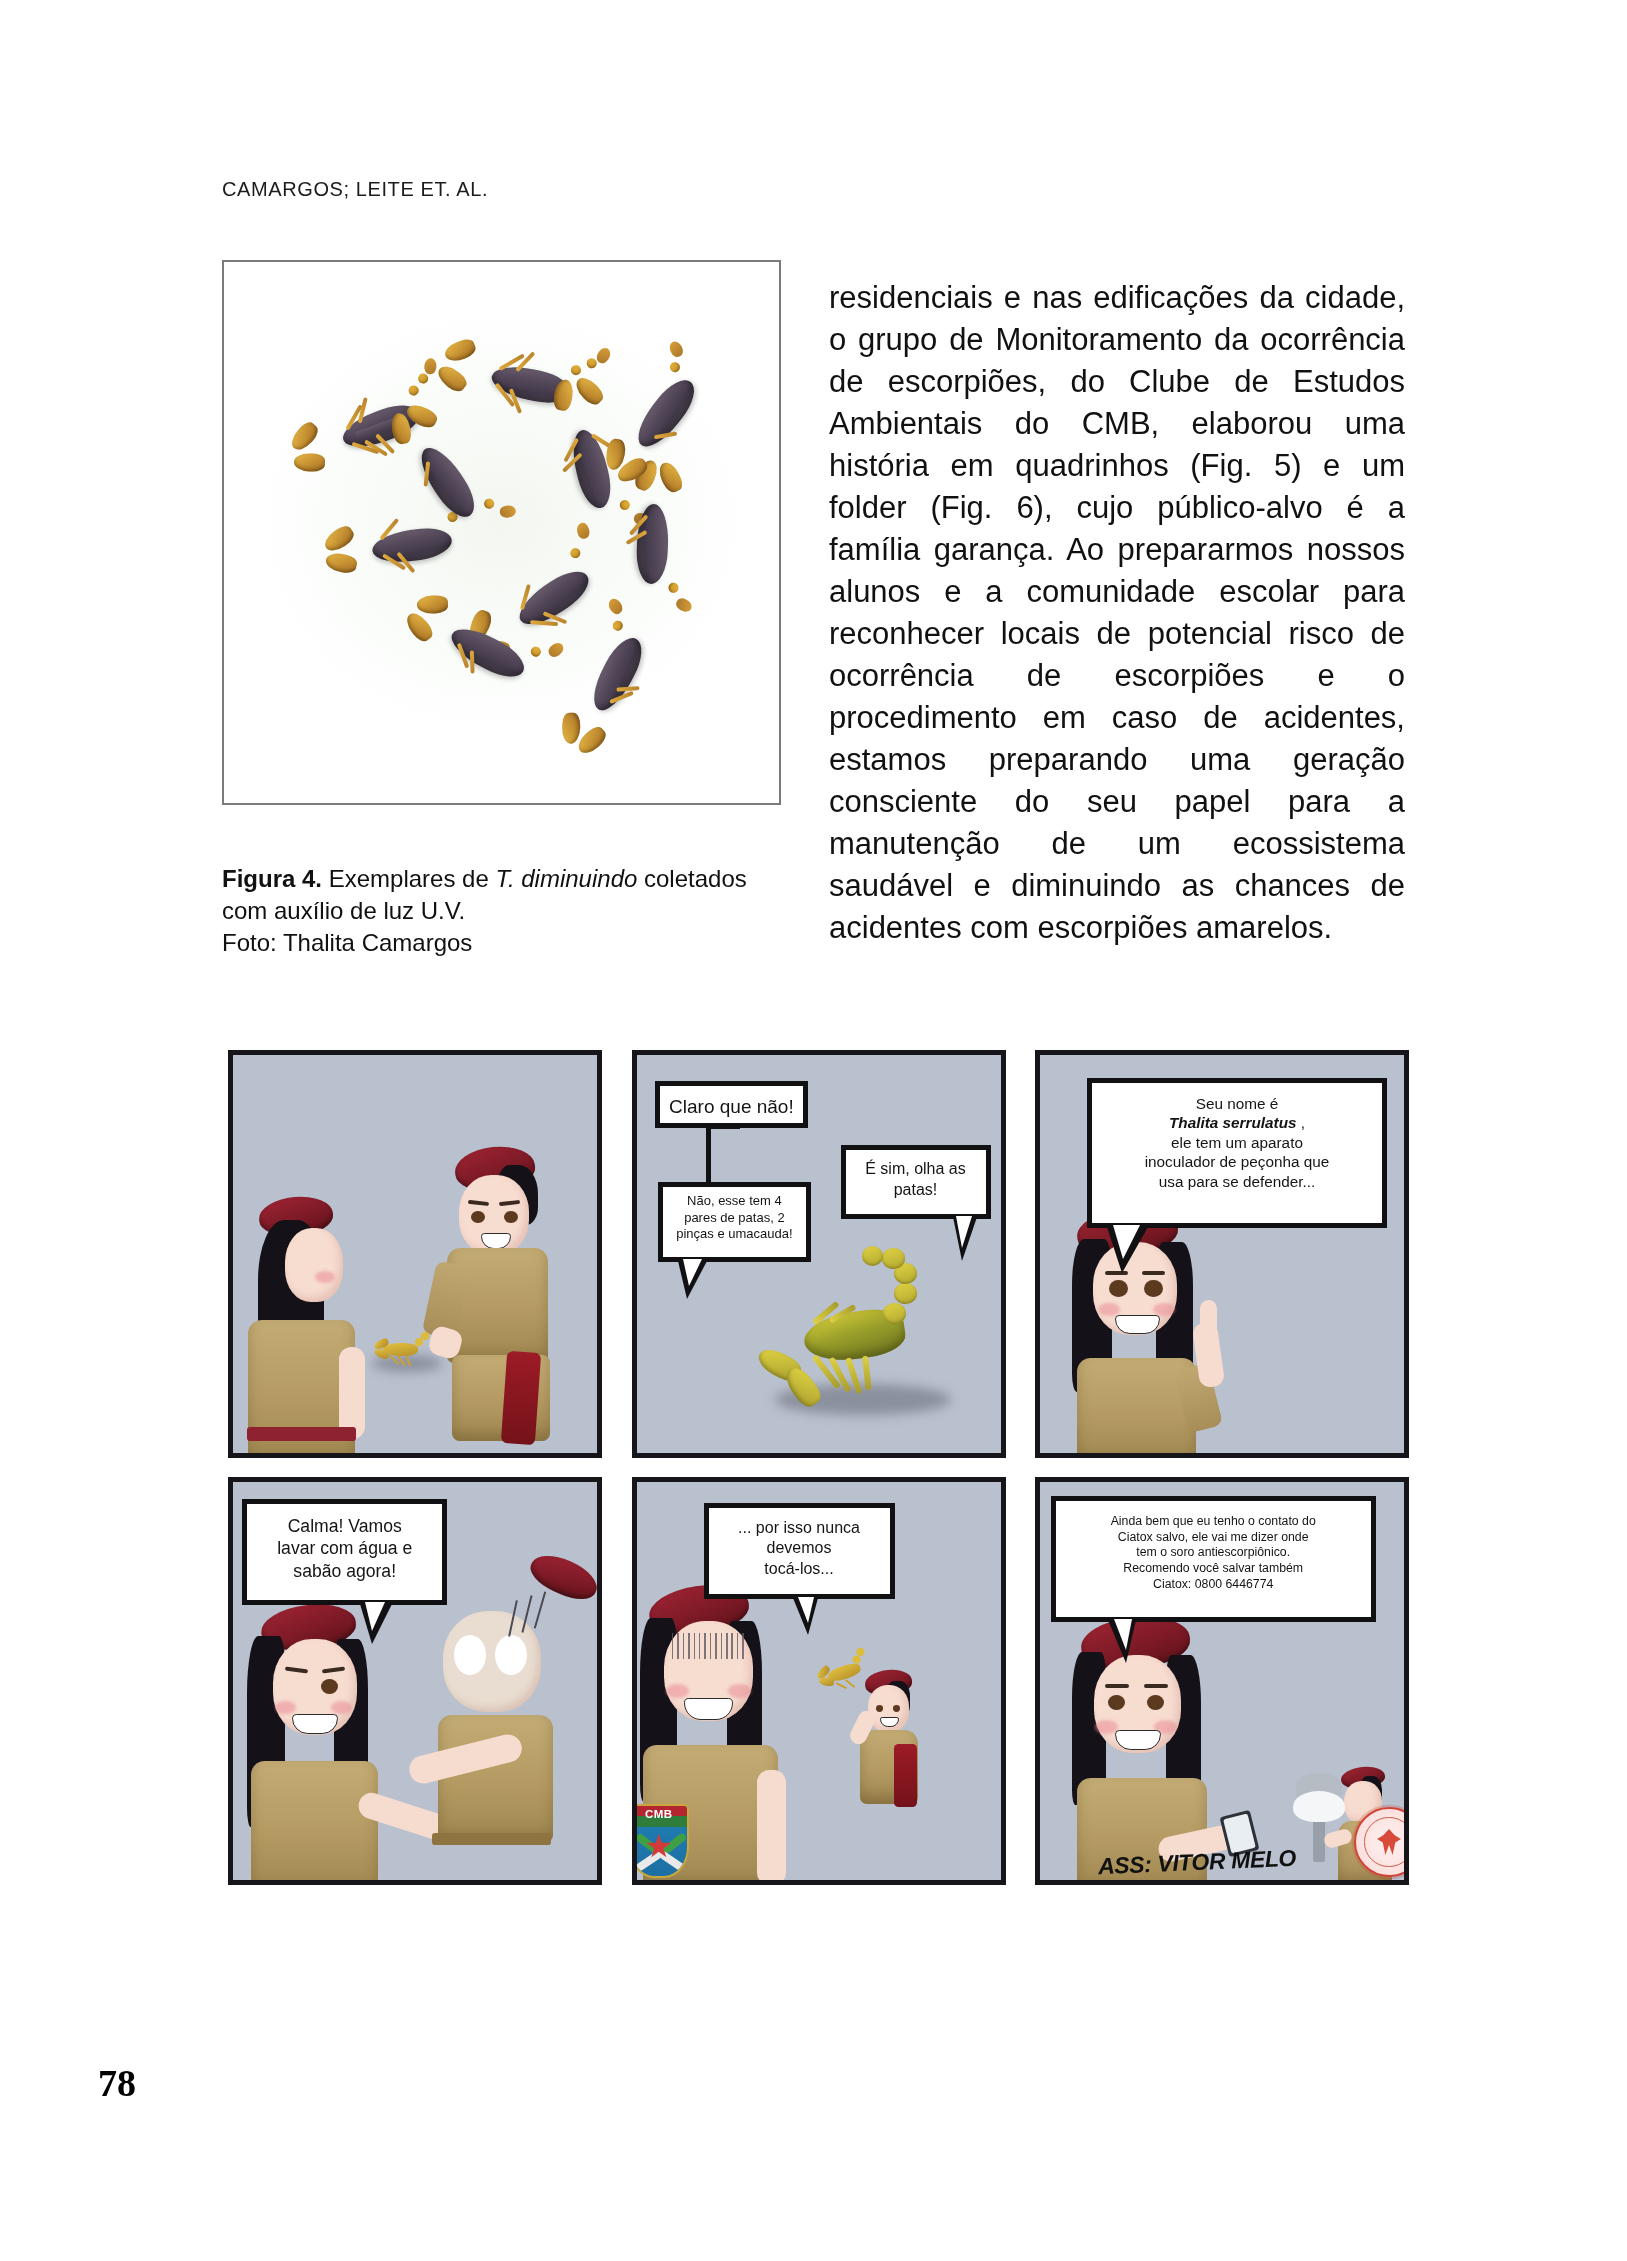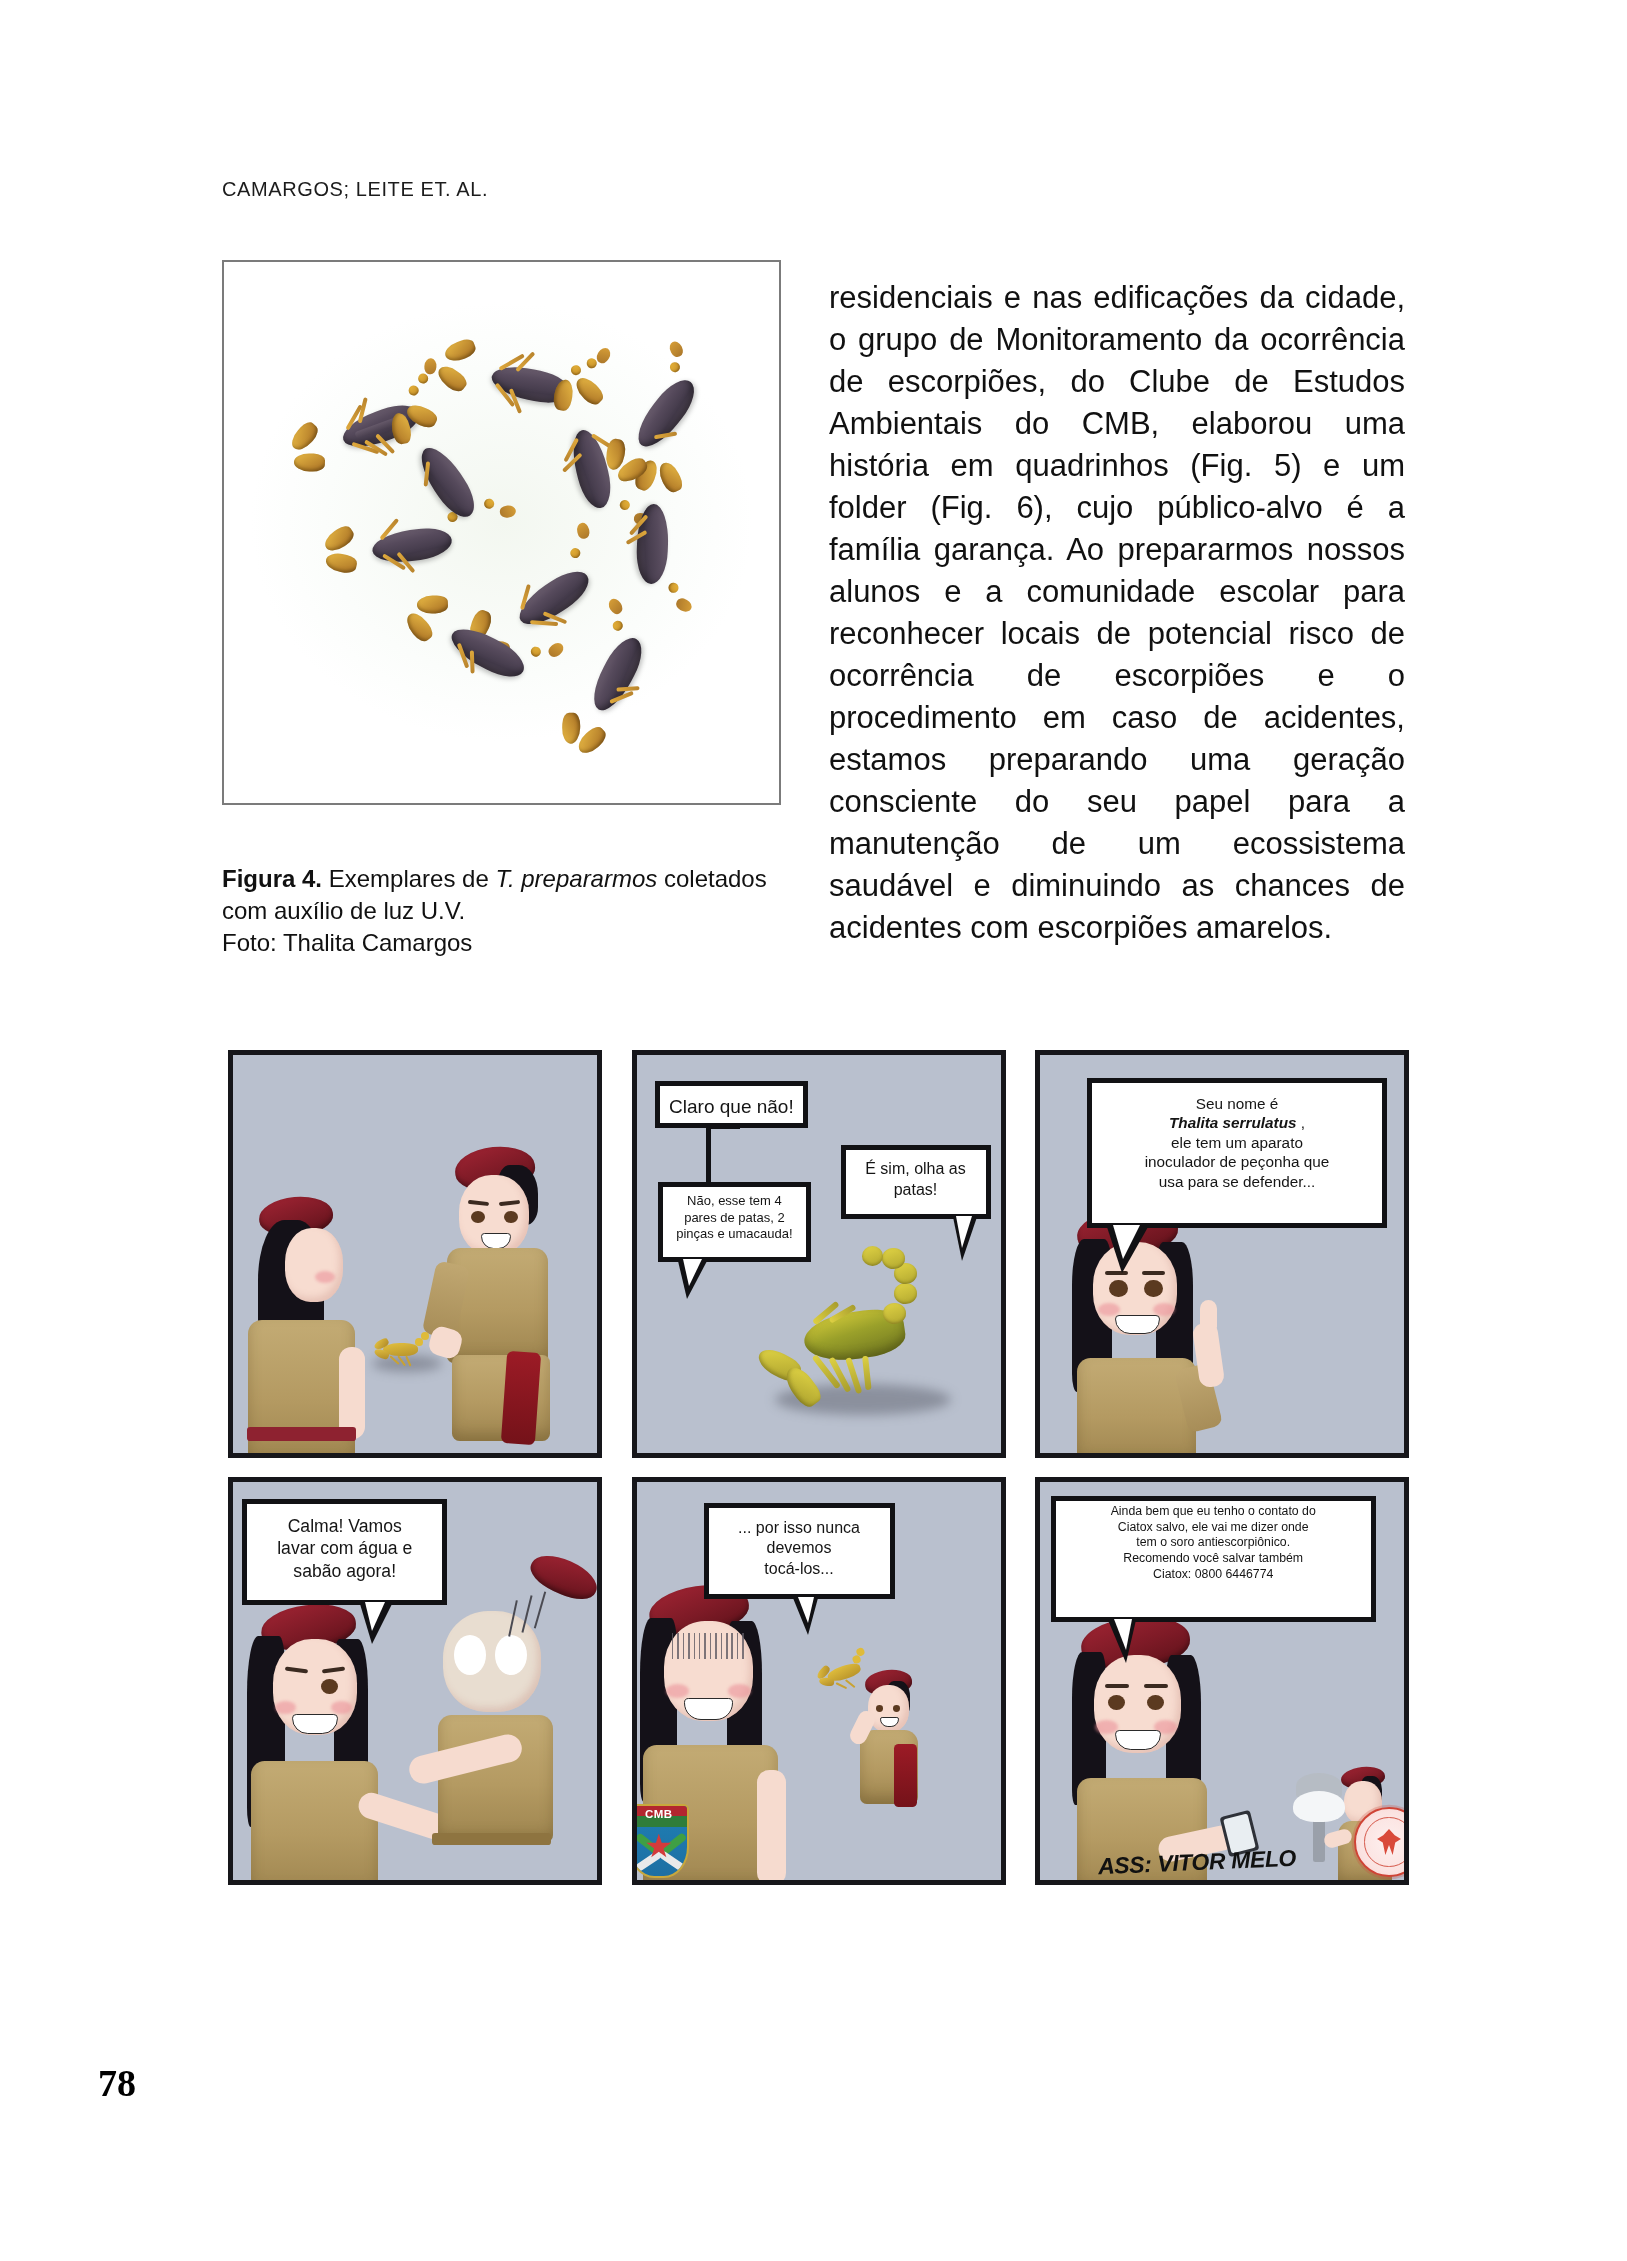--- a/index.html
+++ b/index.html
@@ -547,21 +547,21 @@
         <div class="tail" style="left:107px; top:1.5px;"></div>
         <div class="sting" style="left:123px; top:-12.3px; transform:rotate(28deg);"></div>
         <div class="leg" style="left:43px; top:32px; width:24.5px; transform:rotate(40deg);"></div>
       </div>
     </div>
   </div>
 
   <div class="body-col">residenciais e nas edificações da cidade, o grupo de Monitoramento da ocorrência de escorpiões, do Clube de Estudos Ambientais do CMB, elaborou uma história em quadrinhos (Fig. 5) e um folder (Fig. 6), cujo público-alvo é a família garança. Ao prepararmos nossos alunos e a comunidade escolar para reconhecer locais de potencial risco de ocorrência de escorpiões e o procedimento em caso de acidentes, estamos preparando uma geração consciente do seu papel para a manutenção de um ecossistema saudável e diminuindo as chances de acidentes com escorpiões amarelos.</div>
 
   <div class="fig4-caption">
-    <span class="cap-strong">Figura 4.</span><span> Exemplares de </span><span class="cap-italic">T. prepararmos</span><span> coletados com auxílio de luz U.V.</span><br>
+    <span class="cap-strong">Figura 4.</span><span> Exemplares de </span><span class="cap-italic">T. diminuindo</span><span> coletados com auxílio de luz U.V.</span><br>
     <span>Foto: Thalita Camargos</span>
   </div>
 
   <div class="comic">
 
     <div class="comic-row row-top">
 
       <div class="panel">
 
         <div class="ch" style="left:191px; top:92px; width:161px; height:306px;">
@@ -770,21 +770,21 @@
             <div class="cmb-leaf" style="left:29px; top:34px; transform:rotate(-38deg);"></div>
             <div class="cmb-leaf" style="left:4.6px; top:51px; transform:rotate(-34deg); background:#e9e9ea;"></div>
             <div class="cmb-leaf" style="left:27.6px; top:51px; transform:rotate(34deg); background:#e9e9ea;"></div>
             <div class="cmb-star"></div>
           </div>
           <div class="cmb-text">CMB</div>
         </div>
       </div>
 
       <div class="panel">
-        <div class="bubble" style="left:10.7px; top:13.8px; width:325px; height:126px; padding-top:3px; font-size:12.3px;">
+        <div class="bubble" style="left:10.7px; top:13.8px; width:325px; height:126px; padding-top:13px; font-size:12.3px;">
           <div>Ainda bem que eu tenho o contato do</div>
           <div>Ciatox salvo, ele vai me dizer onde</div>
           <div>tem o soro antiescorpiônico.</div>
           <div>Recomendo você salvar também</div>
           <div>Ciatox: 0800 6446774</div>
           <div class="tail-tri" style="left:52px; top:119px; border-left:18.4px solid transparent; border-right:10.7px solid transparent; border-top:43px solid #111114;"></div>
           <div class="tail-tri" style="left:58px; top:118px; border-left:12.3px solid transparent; border-right:6.9px solid transparent; border-top:31px solid #ffffff;"></div>
         </div>
 
         <div class="ch" style="left:13.8px; top:135px; width:214px; height:276px;">

